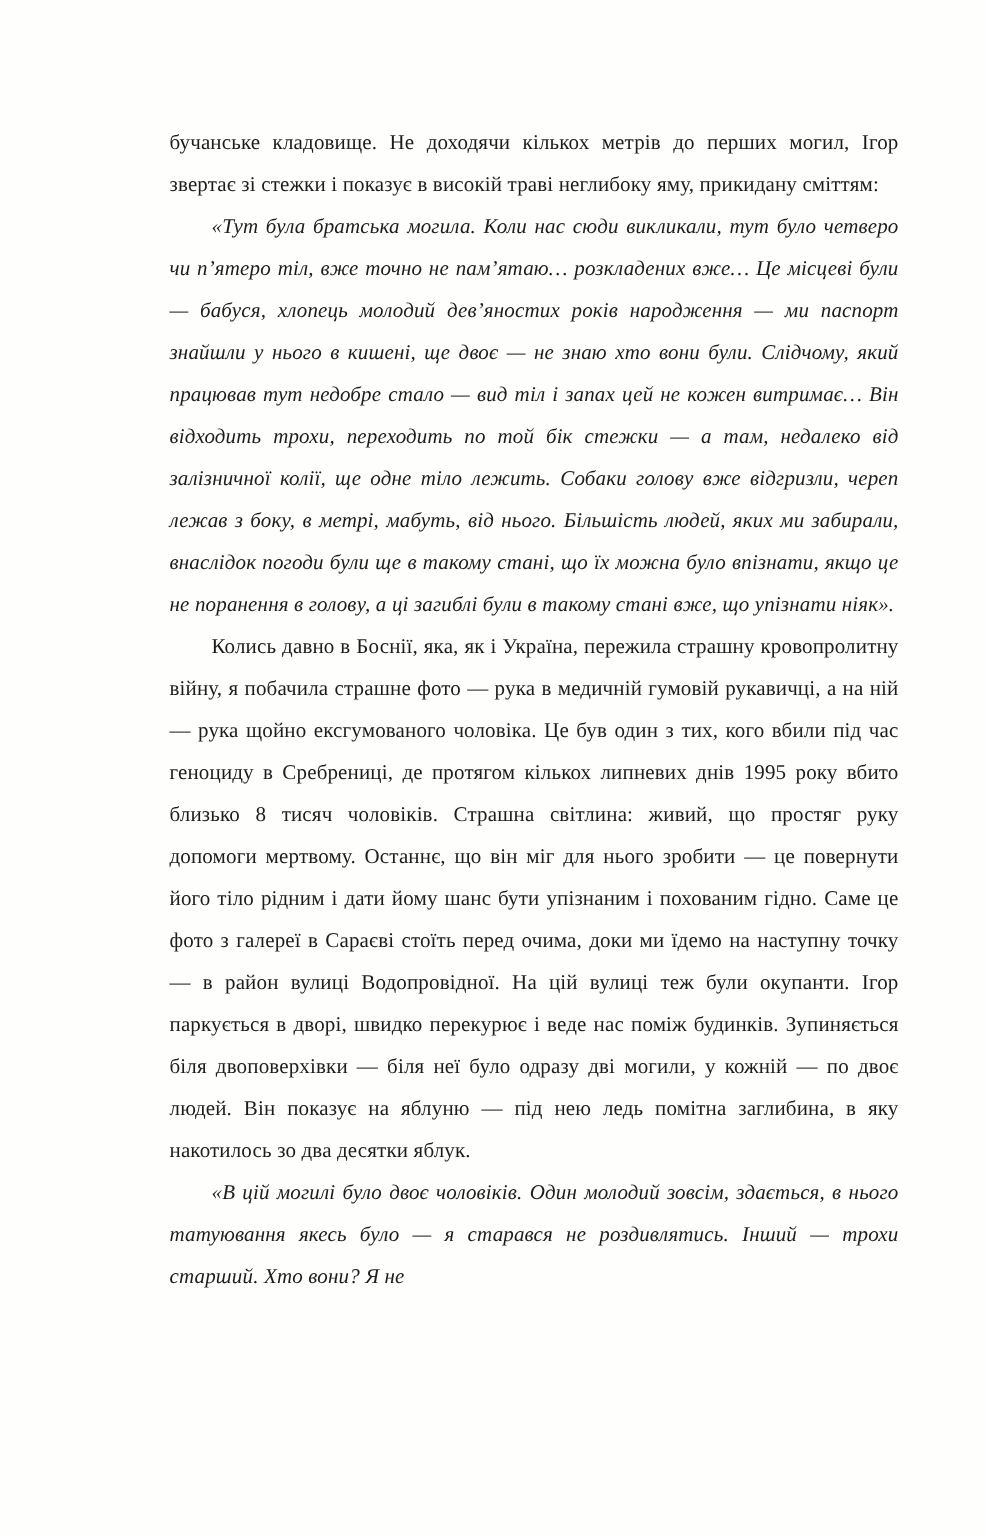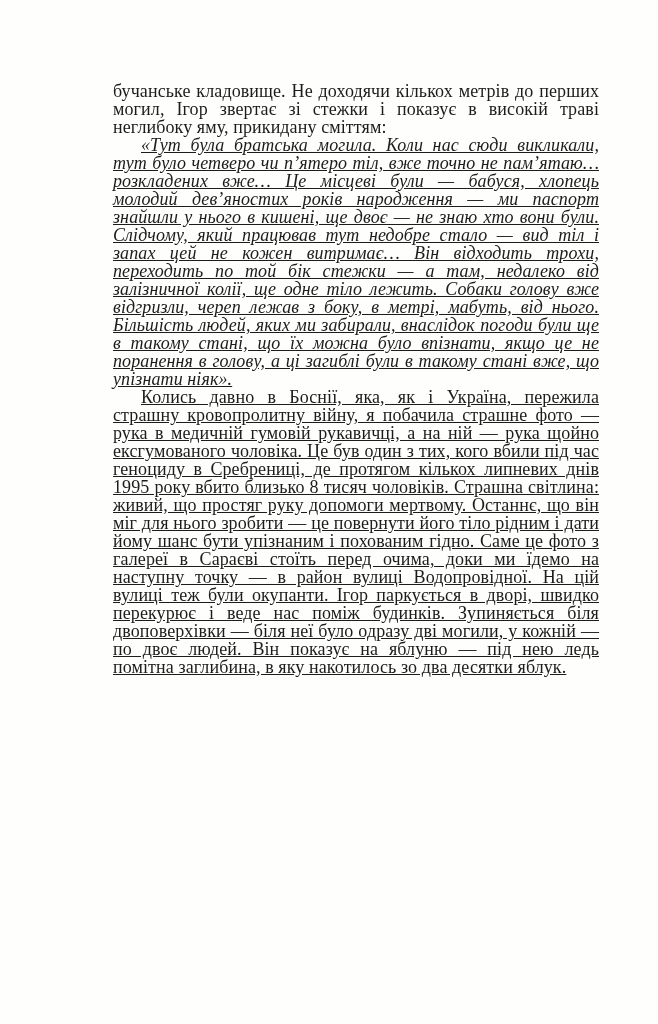--- a/index.html
+++ b/index.html
@@ -19,34 +19,33 @@
     background: #fefefdff;
     font-family: "Liberation Serif", "DejaVu Serif", serif;
     color: #1c1c1c;
   }
   .text-block {
     position: absolute;
     left: 113px;
     top: 82px;
     width: 486px;
     text-align: justify;
-    font-size: 18px;
-    line-height: 18px;
+    font-size: 14px;
+    line-height: 28px;
     letter-spacing: 0.1px;
     hyphens: auto;
     -webkit-hyphens: auto;
   }
   .para {
     margin: 0;
     padding: 0;
     text-indent: 0;
   }
   .para.indent {
     text-indent: 28px;
-    text-decoration: underline;
   }
   .para.italic {
     font-style: italic;
   }
   .page-number {
     position: absolute;
     left: 113px;
     top: 916px;
     width: 486px;
     text-align: center;
@@ -56,14 +55,15 @@
   }
 </style>
 </head>
 <body>
 
 <div class="page">
   <div class="text-block">
       <p class="para">бучанське кладовище. Не доходячи кількох метрів до перших могил, Ігор звертає зі стежки і показує в високій траві неглибоку яму, прикидану сміттям:</p>
       <p class="para italic indent">«Тут була братська могила. Коли нас сюди викликали, тут було четверо чи п’ятеро тіл, вже точно не пам’ятаю… розкладених вже… Це місцеві були — бабуся, хлопець молодий дев’яностих років народження — ми паспорт знайшли у нього в кишені, ще двоє — не знаю хто вони були. Слідчому, який працював тут недобре стало — вид тіл і запах цей не кожен витримає… Він відходить трохи, переходить по той бік стежки — а там, недалеко від залізничної колії, ще одне тіло лежить. Собаки голову вже відгризли, череп лежав з боку, в метрі, мабуть, від нього. Більшість людей, яких ми забирали, внаслідок погоди були ще в такому стані, що їх можна було впізнати, якщо це не поранення в голову, а ці загиблі були в такому стані вже, що упізнати ніяк».</p>
       <p class="para indent">Колись давно в Боснії, яка, як і Україна, пережила страшну кровопролитну війну, я побачила страшне фото — рука в медичній гумовій рукавичці, а на ній — рука щойно ексгумованого чоловіка. Це був один з тих, кого вбили під час геноциду в Сребрениці, де протягом кількох липневих днів 1995 року вбито близько 8 тисяч чоловіків. Страшна світлина: живий, що простяг руку допомоги мертвому. Останнє, що він міг для нього зробити — це повернути його тіло рідним і дати йому шанс бути упізнаним і похованим гідно. Саме це фото з галереї в Сараєві стоїть перед очима, доки ми їдемо на наступну точку — в район вулиці Водопровідної. На цій вулиці теж були окупанти. Ігор паркується в дворі, швидко перекурює і веде нас поміж будинків. Зупиняється біля двоповерхівки — біля неї було одразу дві могили, у кожній — по двоє людей. Він показує на яблуню — під нею ледь помітна заглибина, в яку накотилось зо два десятки яблук.</p>
+      <p class="para italic indent">«В цій могилі було двоє чоловіків. Один молодий зовсім, здається, в нього татуювання якесь було — я старався не роздивлятись. Інший — трохи старший. Хто вони? Я не</p>
     </div>
 </div>
 
 </body></html>

